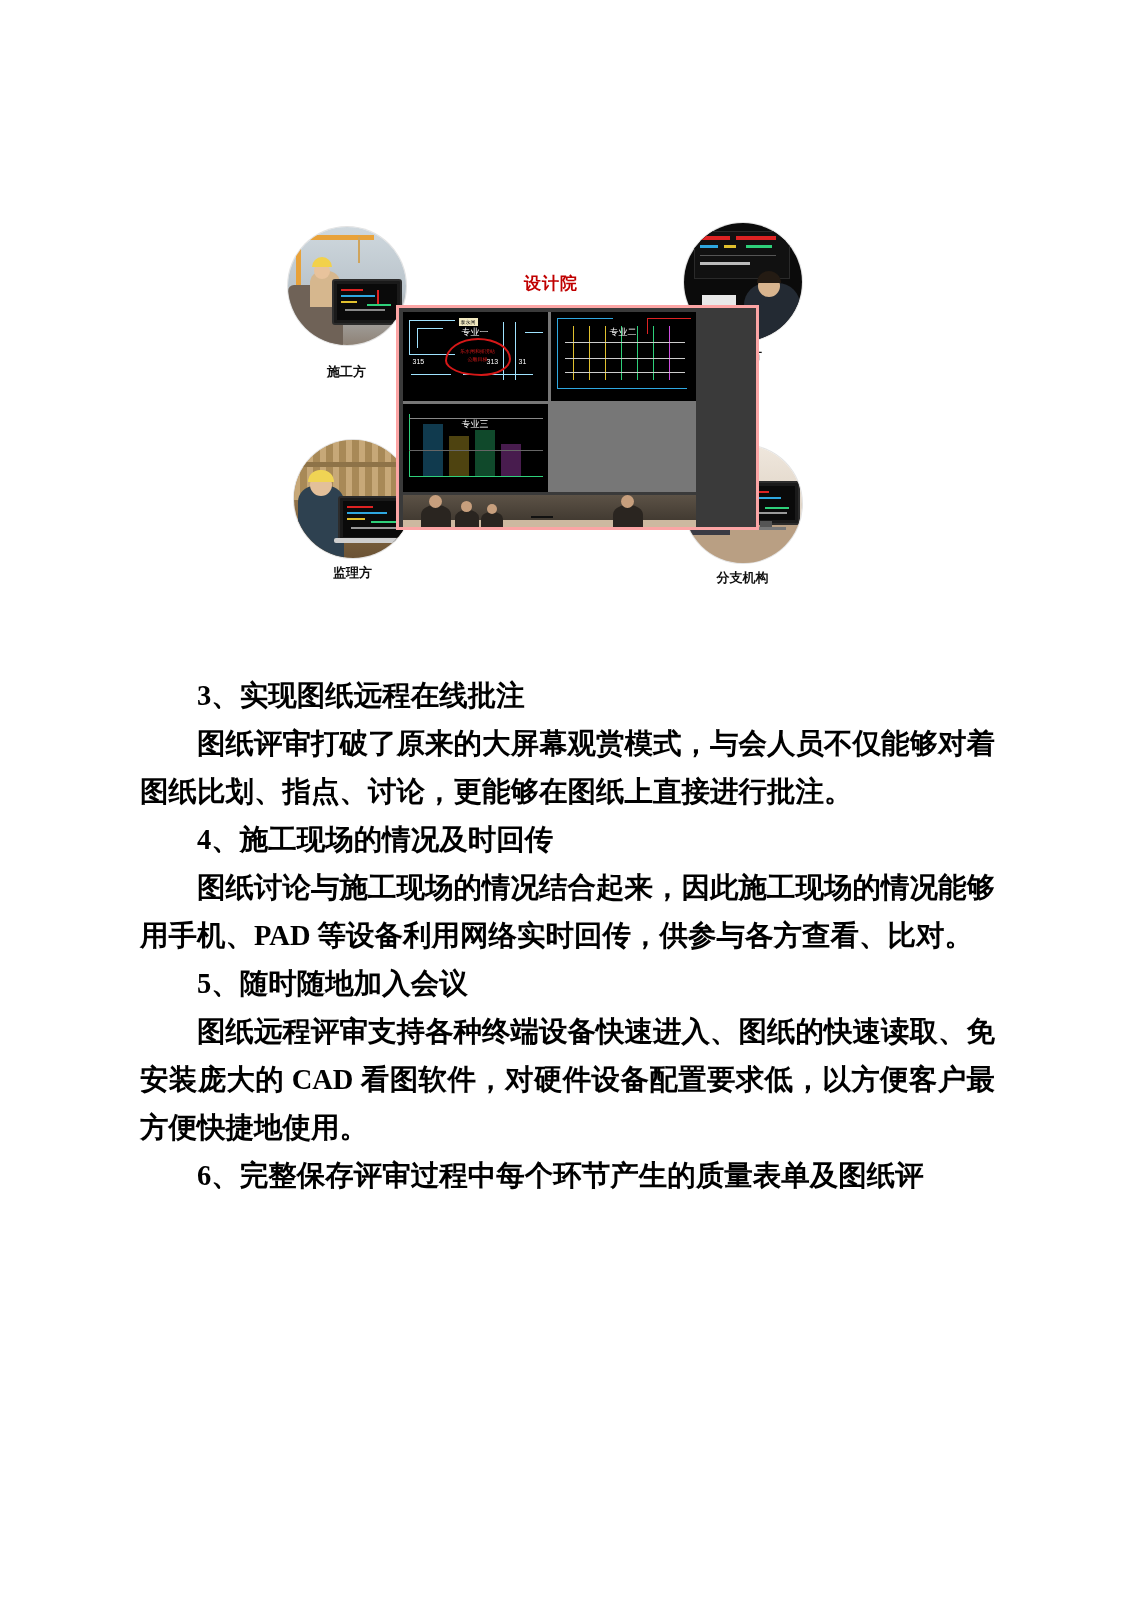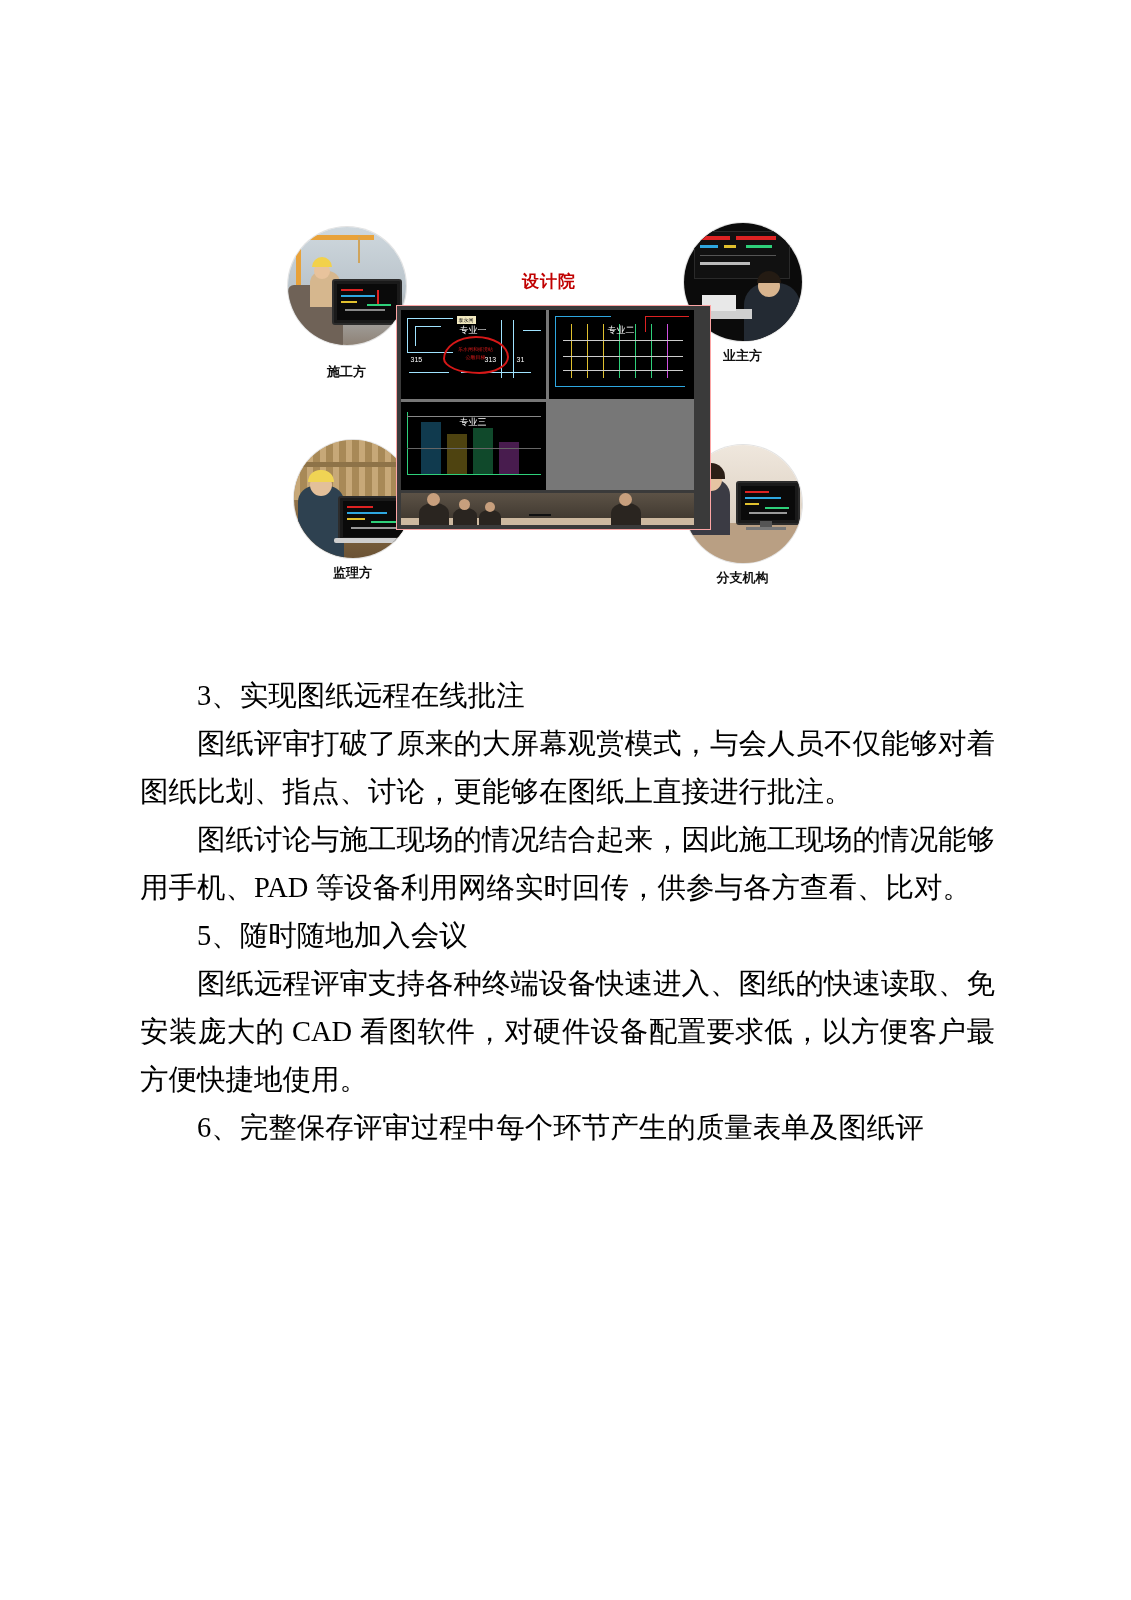--- a/index.html
+++ b/index.html
@@ -30,24 +30,24 @@
     width: 560px;
     height: 440px;
     margin: 0 auto;
   }
 
   
   .monitor {
     position: absolute;
     left: 110px;
     top: 100px;
-    width: 315px;
+    width: 363px;
     height: 225px;
     background: #3a3a3a;
-    border: 1px solid #fca5a5;
+    border: 3px solid #fca5a5;
     box-sizing: border-box;
   }
   .monitor-title {
     position: absolute;
     left: 0;
     top: -36px;
     width: 305px;
     text-align: center;
     color: #c00000;
     font-size: 17px;
@@ -224,21 +224,21 @@
   .content {
     position: absolute;
     left: 140px;
     top: 672px;
     width: 855px;
     color: #000;
     font-size: 28.5px;
     line-height: 48px;
     font-family: "Liberation Serif", serif;
   }
-  .para { margin: 0 0 0 0; text-align: justify; }
+  .para { margin: 0 0 0 0; text-align: justify; font-weight: bold; }
   .indent { text-indent: 2em; }
 </style>
 </head>
 <body>
 
 <div class="page">
 
   <div class="figure-wrap">
     <div class="figure-inner">
 
@@ -405,19 +405,20 @@
         </div>
       </div>
 
 
     </div>
   </div>
 
   <div class="content">
     <p class="para indent">3、实现图纸远程在线批注</p>
     <p class="para indent">图纸评审打破了原来的大屏幕观赏模式，与会人员不仅能够对着图纸比划、指点、讨论，更能够在图纸上直接进行批注。</p>
+    <p class="para indent">4、施工现场的情况及时回传</p>
     <p class="para indent">图纸讨论与施工现场的情况结合起来，因此施工现场的情况能够用手机、PAD 等设备利用网络实时回传，供参与各方查看、比对。</p>
     <p class="para indent">5、随时随地加入会议</p>
     <p class="para indent">图纸远程评审支持各种终端设备快速进入、图纸的快速读取、免安装庞大的 CAD 看图软件，对硬件设备配置要求低，以方便客户最方便快捷地使用。</p>
     <p class="para indent">6、完整保存评审过程中每个环节产生的质量表单及图纸评</p>
   </div>
 
 </div>
 
 </body></html>

